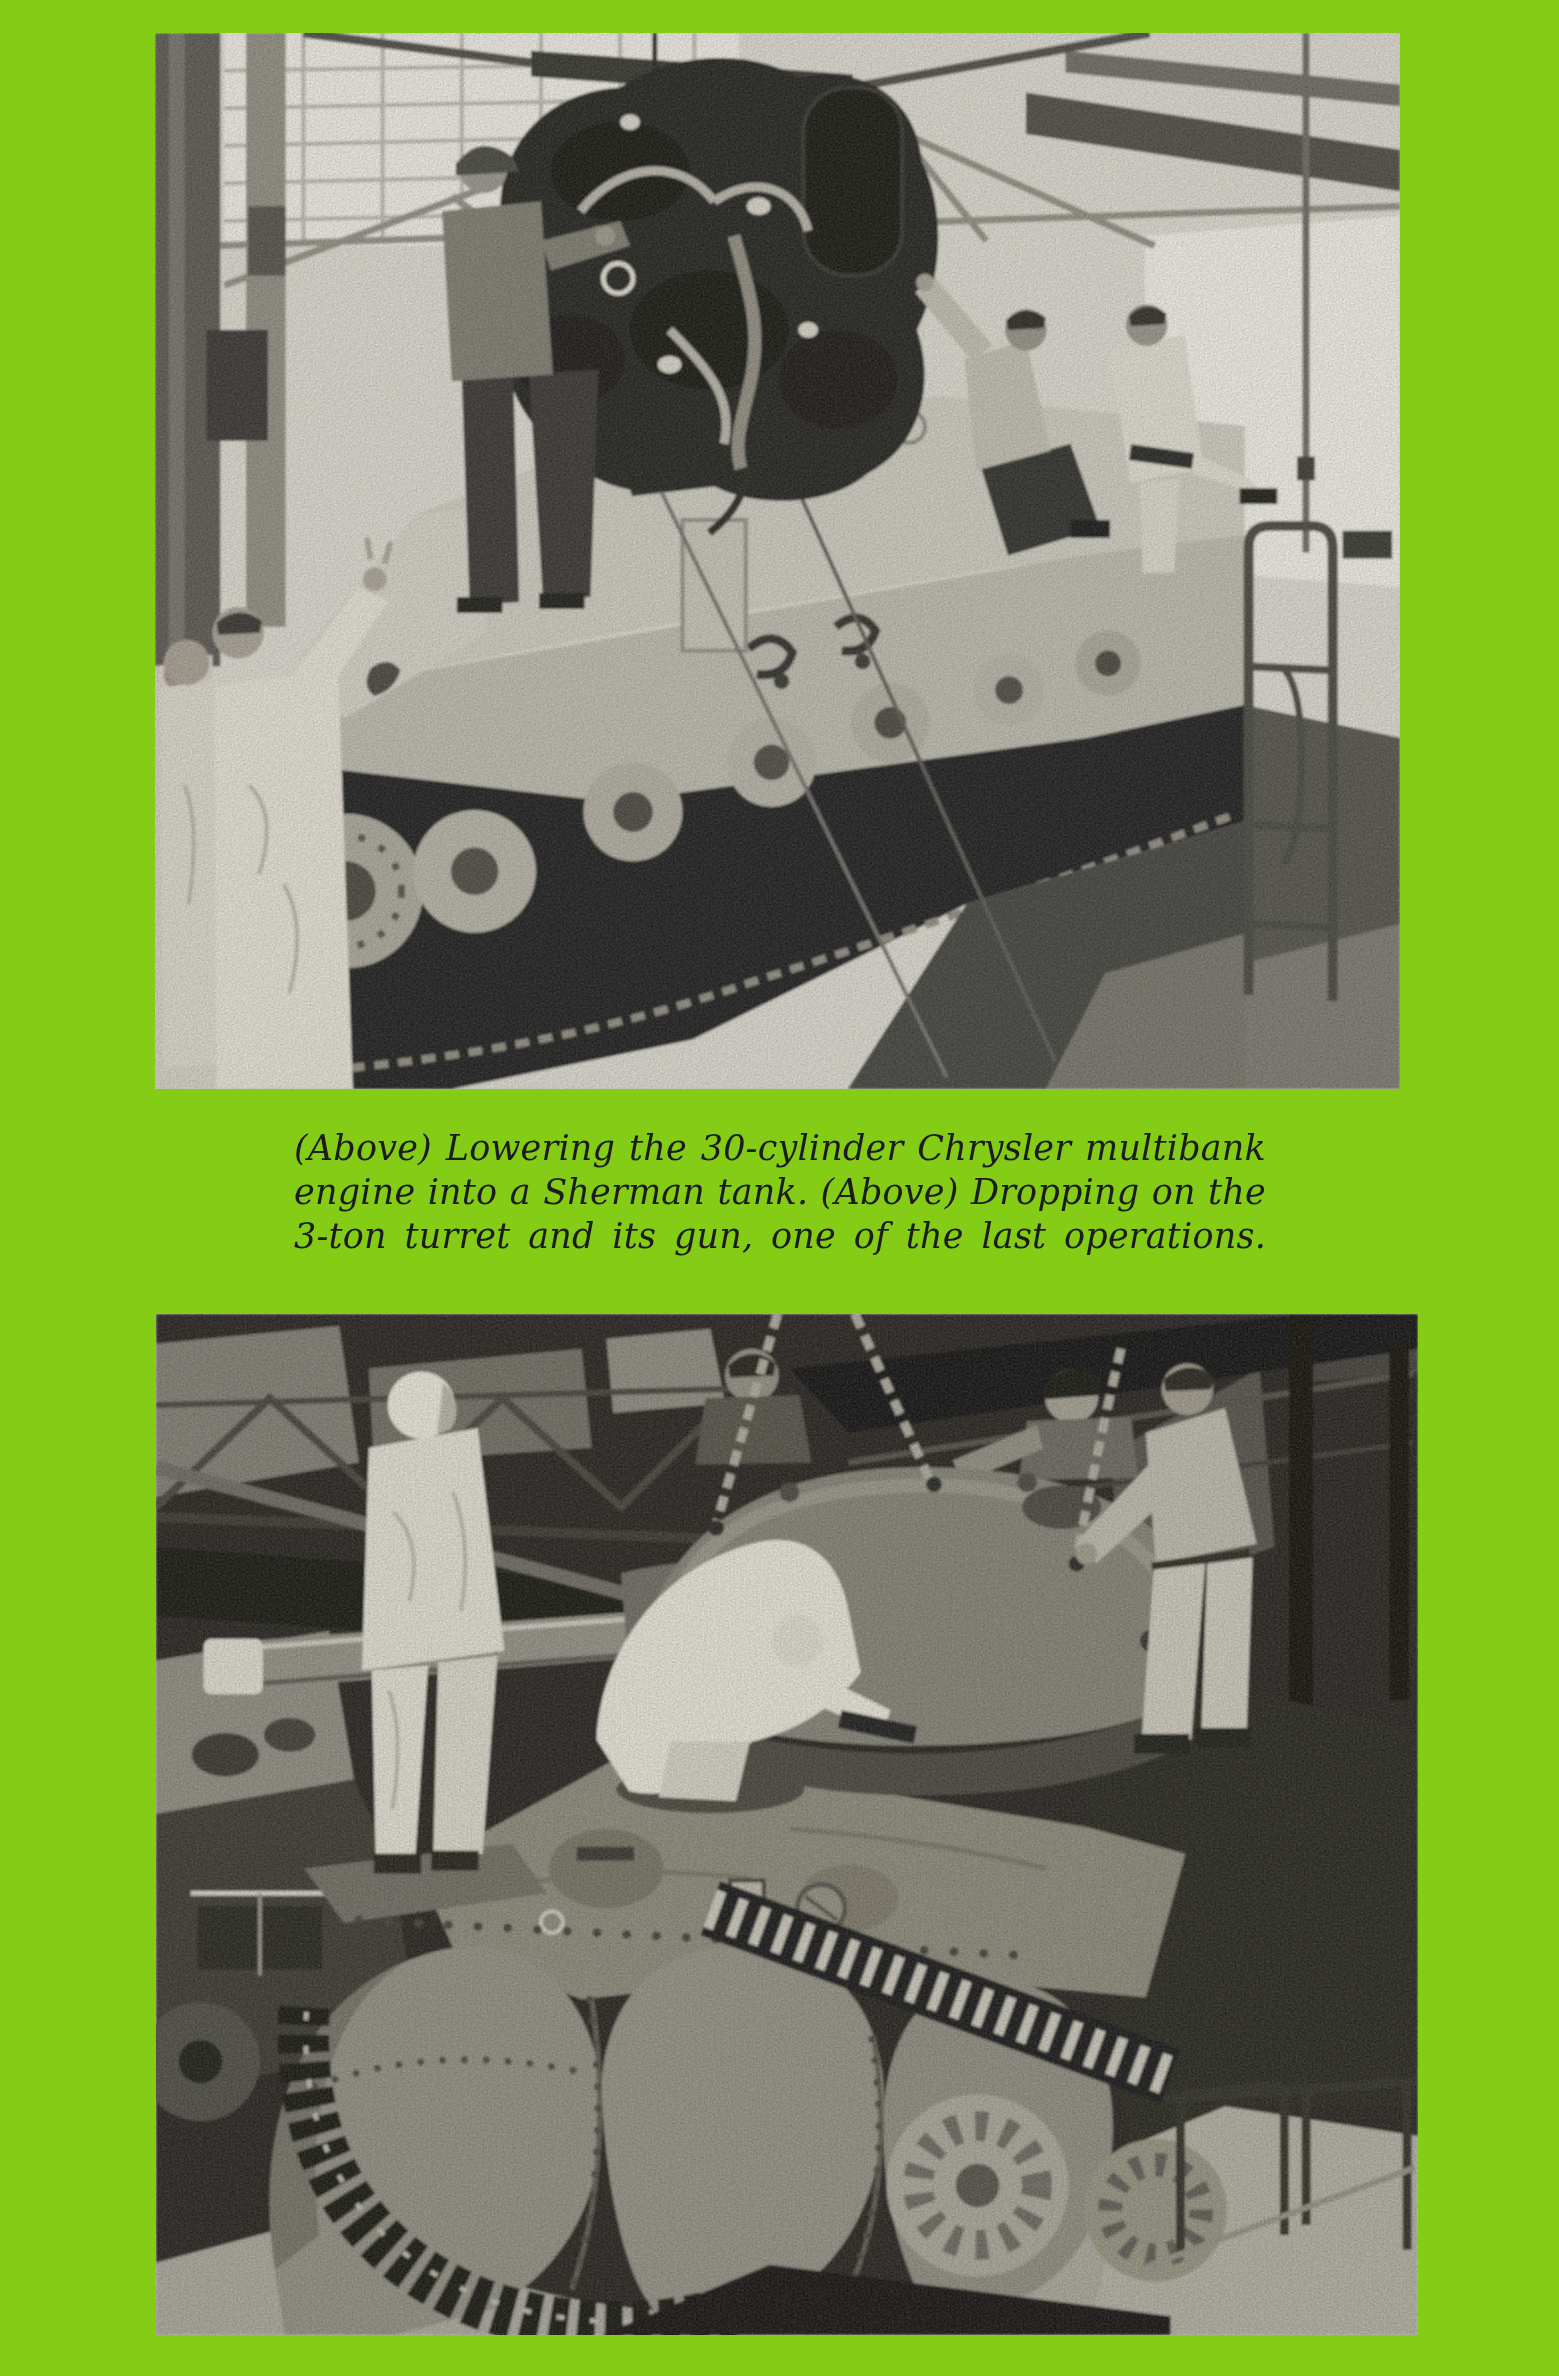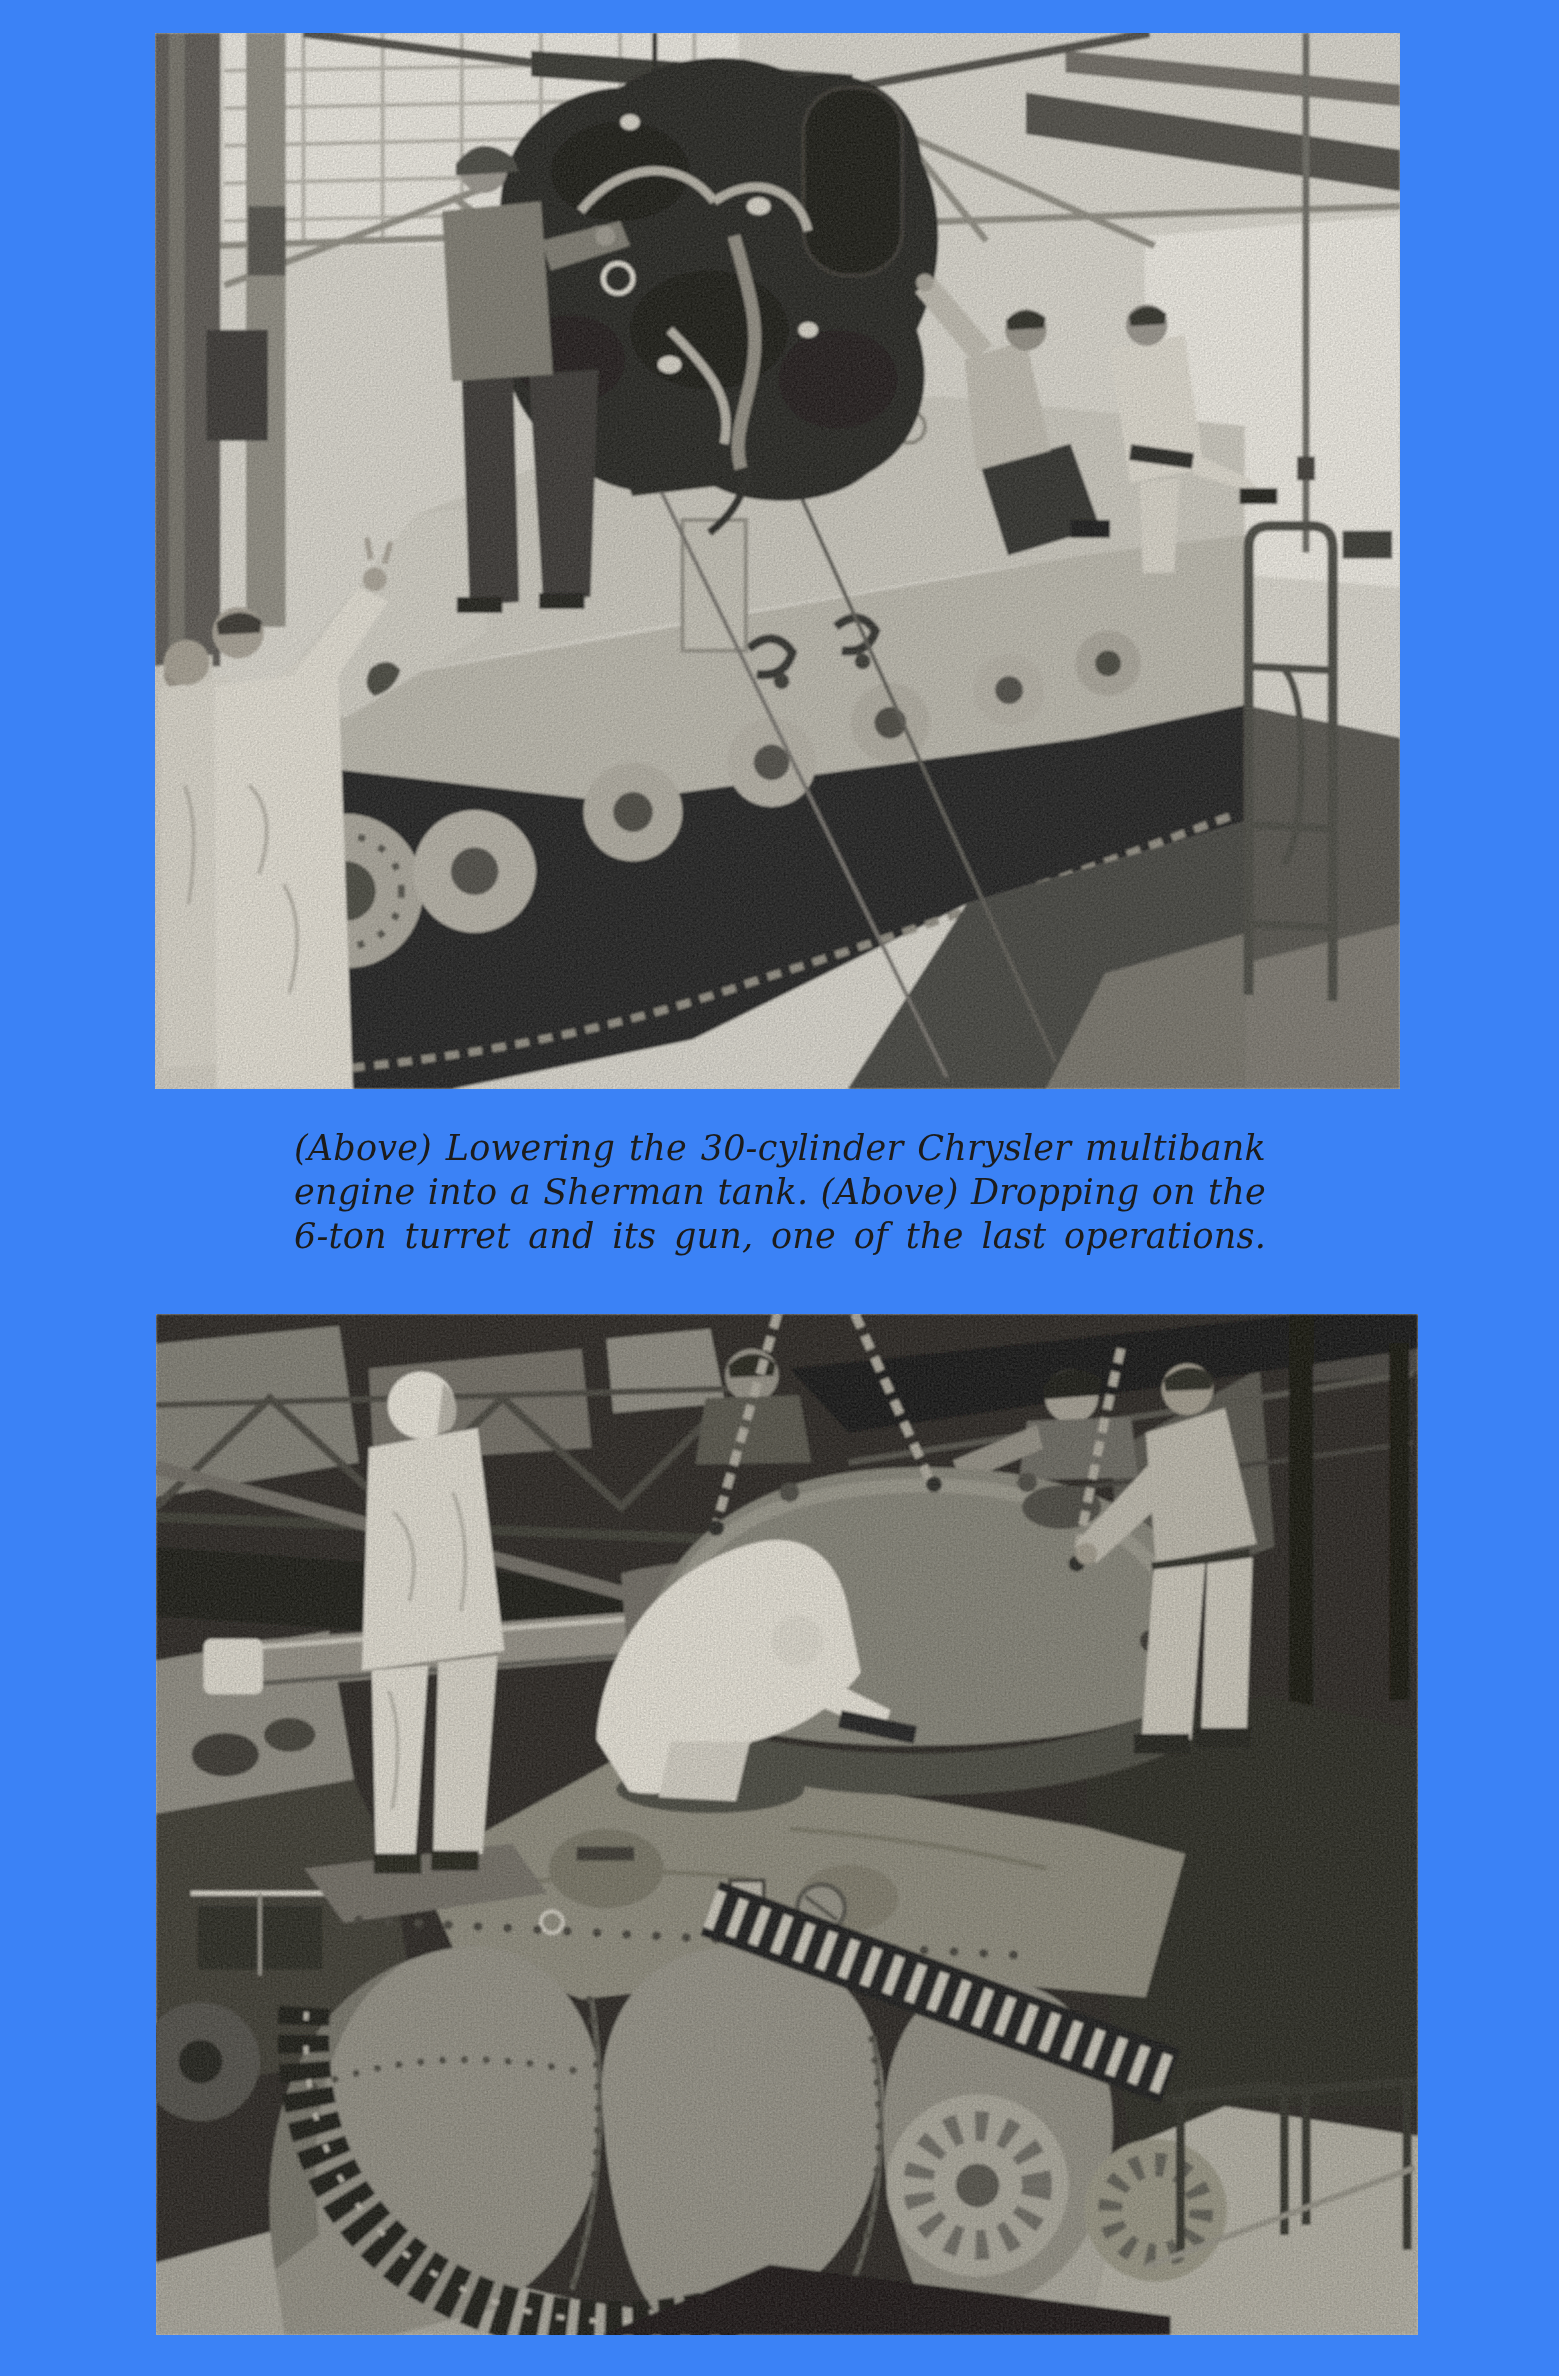--- a/index.html
+++ b/index.html
@@ -3,21 +3,21 @@
 <meta charset="utf-8">
 <style>
   html,body{margin:0;padding:0;}
   body{
     width:1559px;height:2376px;
     font-family:"DejaVu Serif", serif;
     background:#e9e8e4;
   }
   .page{
     position:relative;width:1559px;height:2376px;
-    background:#3b82f6;overflow:hidden;
+    background:#84cc16;overflow:hidden;
   }
   figure.photo{margin:0;padding:0;position:absolute;overflow:hidden;background:#cfccc3;}
   figure.photo svg{display:block;width:100%;height:100%;}
   .photo-top{left:155px;top:33px;width:1245px;height:1056px;}
   .photo-bottom{left:156px;top:1314px;width:1262px;height:1021px;}
   .caption{
     position:absolute;left:294px;top:1126px;width:972px;
     font-style:italic;font-size:35px;line-height:44px;
     letter-spacing:0.2px;
   }
@@ -227,21 +227,21 @@
         </g>
       </g>
       <rect width="1258" height="1067" filter="url(#grainDarkA)" opacity="0.16"></rect>
       <rect width="1258" height="1067" filter="url(#grainLightA)" opacity="0.12"></rect>
     </svg>
   </figure>
 
   <div class="caption" style="color:#1c1c1c;" title="(Above) Lowering the 30-cylinder Chrysler multibank engine into a Sherman tank. (Below) Dropping on the 5-ton turret and its gun, one of the last operations.">
     <div class="cap-line">(Above) Lowering the 30-cylinder Chrysler multibank</div>
     <div class="cap-line">engine into a Sherman tank. (Above) Dropping on the</div>
-    <div class="cap-line">6-ton turret and its gun, one of the last operations.</div>
+    <div class="cap-line">3-ton turret and its gun, one of the last operations.</div>
   </div>
 
   <figure class="photo photo-bottom" role="img" aria-label="Workers dropping the 5-ton turret and its gun onto a Sherman tank, one of the last assembly operations">
     <svg viewBox="0 0 1275 1031" preserveAspectRatio="none">
       <defs>
         <filter id="softB">
             <feGaussianBlur stdDeviation="1.1"></feGaussianBlur>
           </filter>
         <filter id="grainDarkB">
             <feTurbulence type="fractalNoise" baseFrequency="0.55" numOctaves="2" stitchTiles="stitch" seed="3"></feTurbulence>

